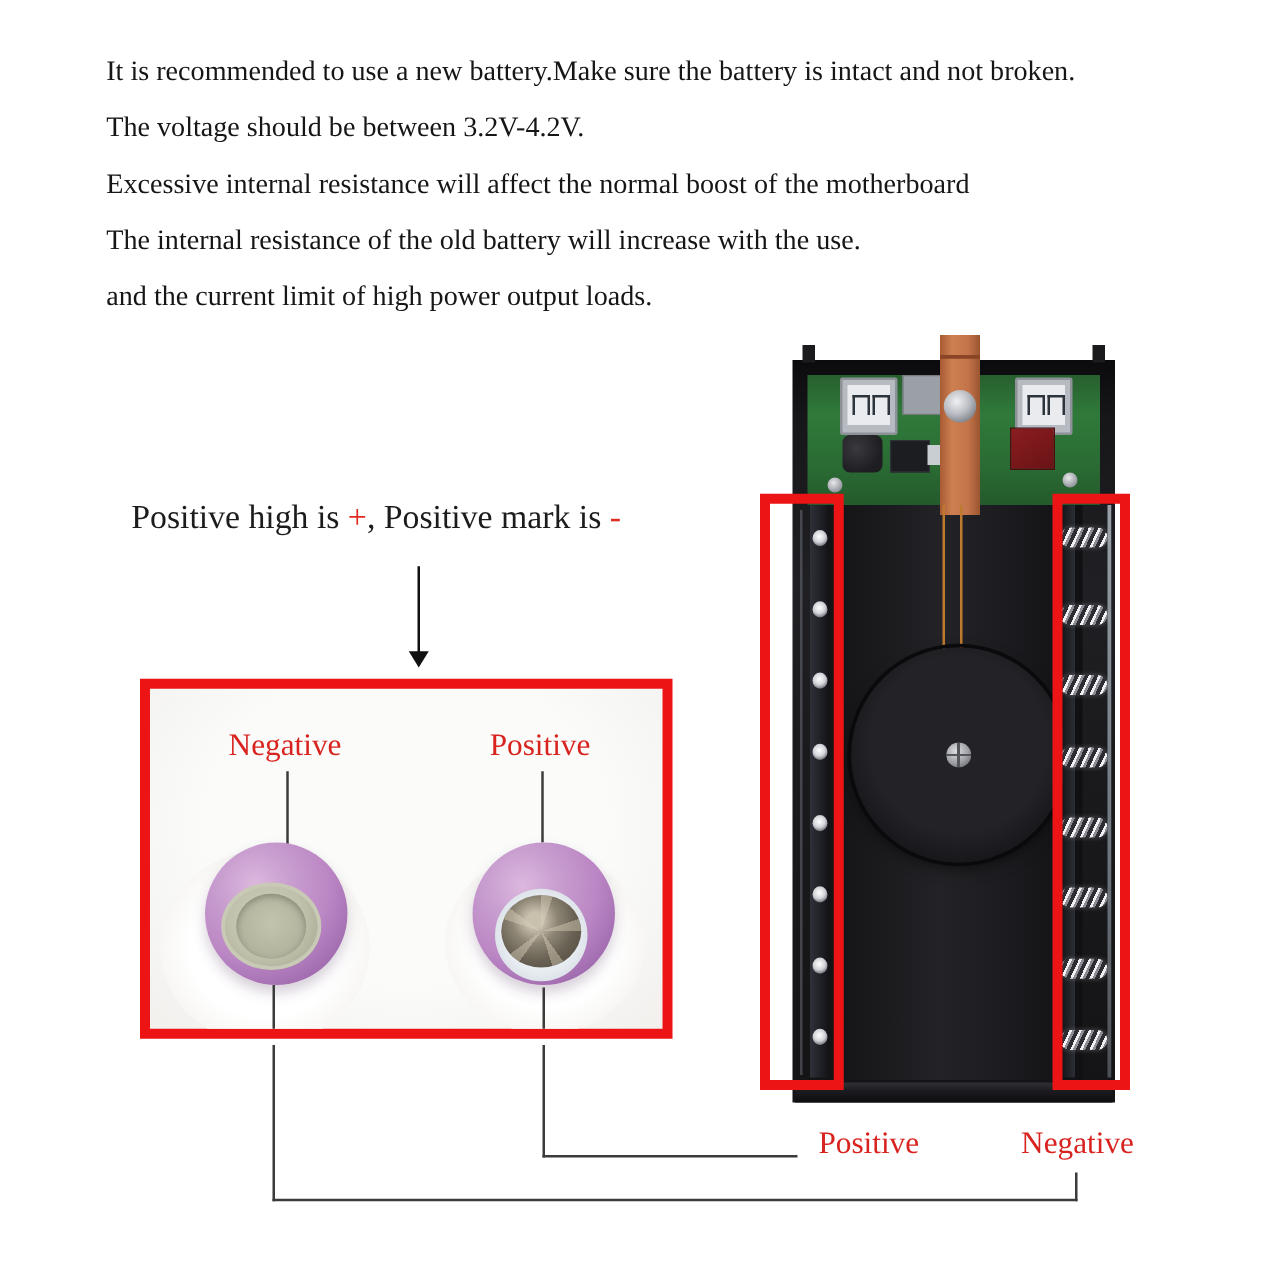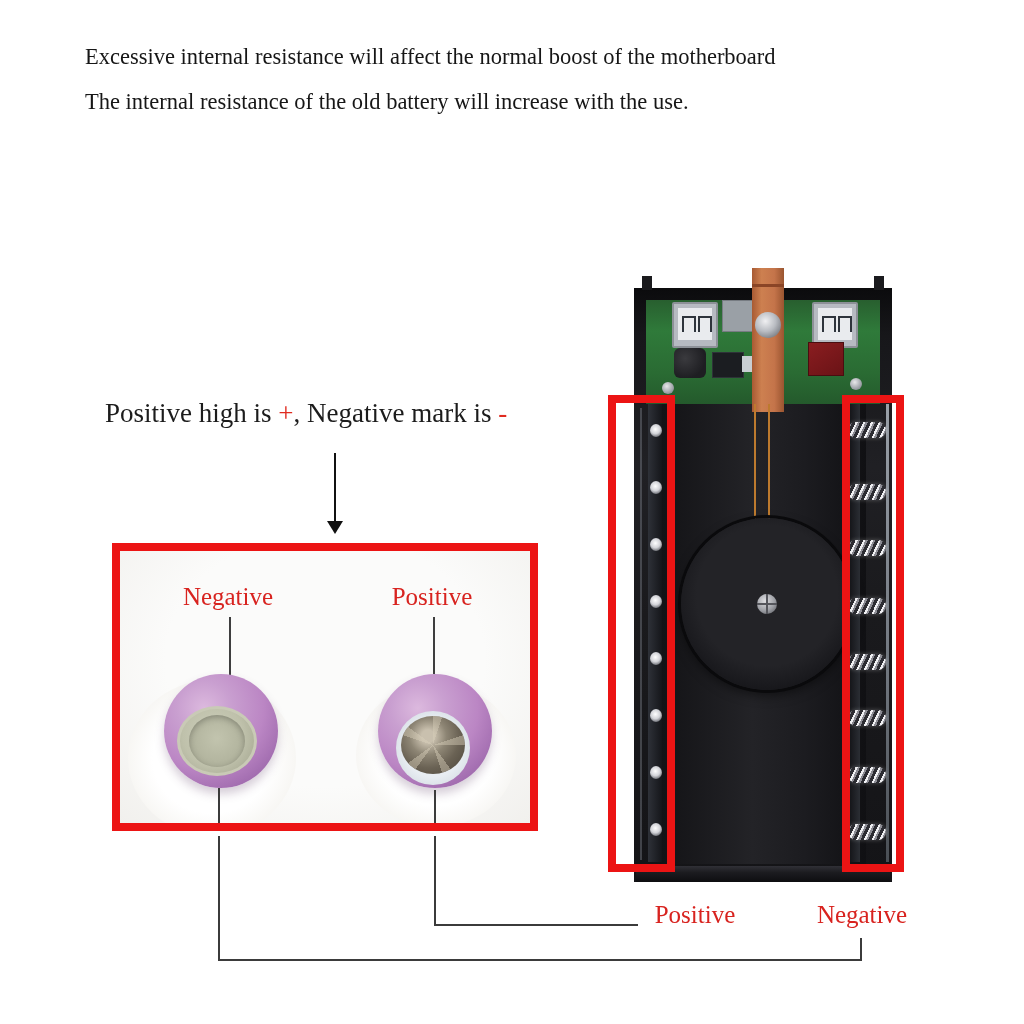--- a/index.html
+++ b/index.html
@@ -128,26 +128,29 @@
   .case-label{font-size:25px;color:#d8231f;text-align:center;width:100px;top:901px;}
   .case-lbl-pos{left:645px;}
   .case-lbl-neg{left:812px;}
 </style>
 </head>
 <body>
 
 <div class="page">
 
   <section class="abs instructions">
+    <p>It is recommended to use a new battery.Make sure the battery is intact and not broken.</p>
+    <p>The voltage should be between 3.2V-4.2V.</p>
     <p>Excessive internal resistance will affect the normal boost of the motherboard</p>
     <p>The internal resistance of the old battery will increase with the use.</p>
+    <p>and the current limit of high power output loads.</p>
   </section>
 
   <div class="abs polarity-note">
-    <span>Positive high is </span><span class="red-mark">+</span><span>, Negative mark is </span><span class="red-mark">-</span>
+    <span>Positive high is </span><span class="red-mark">+</span><span>, Positive mark is </span><span class="red-mark">-</span>
   </div>
 
   <div class="abs arrow-stem"></div>
   <div class="abs arrow-head"></div>
 
   <div class="abs cline neg-vert"></div>
   <div class="abs cline neg-horiz"></div>
   <div class="abs cline neg-up"></div>
   <div class="abs cline pos-vert"></div>
   <div class="abs cline pos-horiz"></div>

